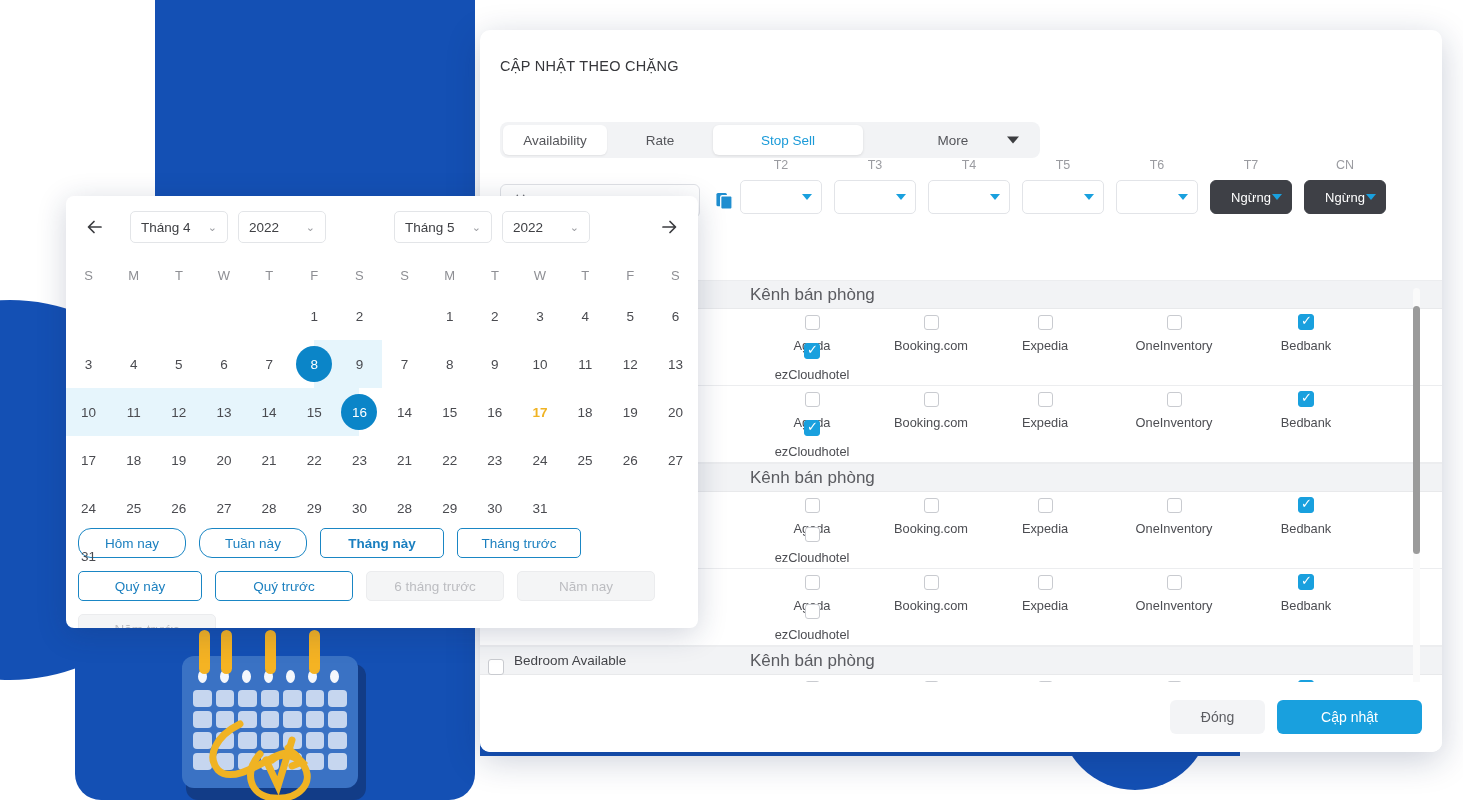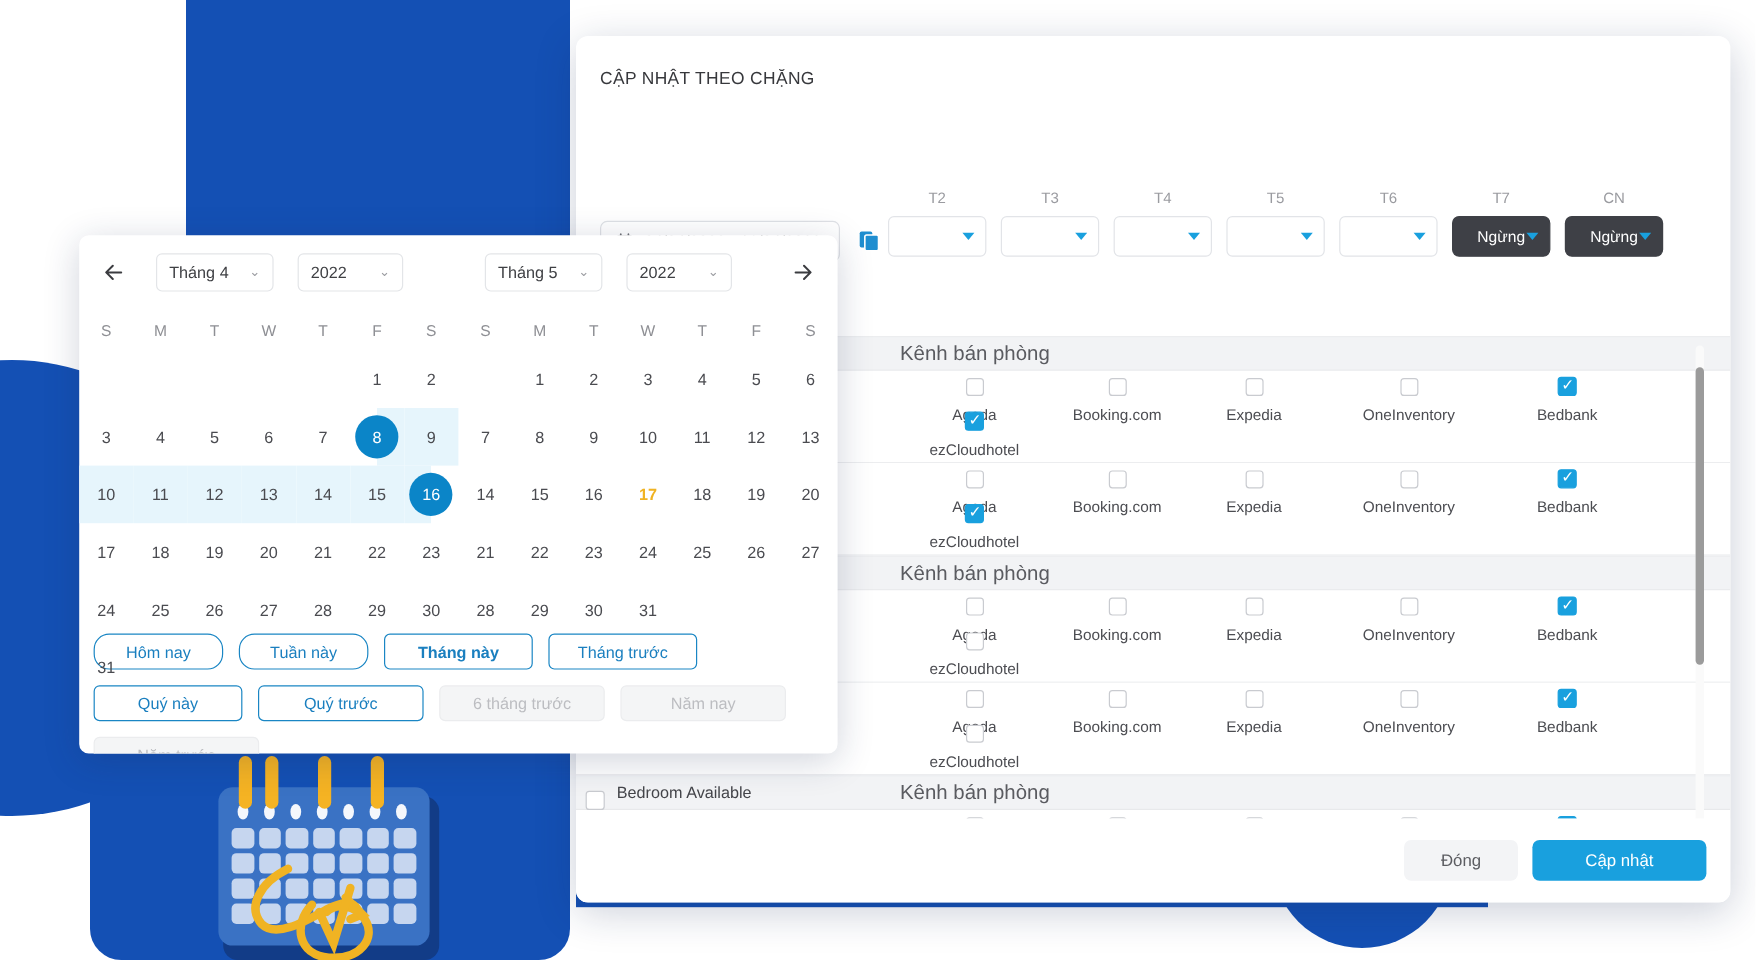--- a/index.html
+++ b/index.html
@@ -230,21 +230,21 @@
   #picker-head {
     position: absolute; left: 0; top: 0; width: 632px; height: 62px;
     display: flex; align-items: center;
   }
   .nav-arrow {
     width: 34px; height: 34px; display:flex; align-items:center; justify-content:center;
     color: #3b3c40; cursor: pointer; flex:0 0 auto;
   }
   #nav-prev { margin-left: 12px; }
   #nav-next { margin-left: auto; margin-right: 12px; }
-  .mon-year-group { display: flex; gap: 20px; align-items: center; text-align: center; }
+  .mon-year-group { display: flex; gap: 10px; align-items: center; text-align: center; }
   #group-left { margin-left: 18px; }
   #group-right { margin-left: 68px; }
   .sel {
     height: 32px; border: 1px solid #E3E5E8; border-radius: 5px;
     background:#fff; display:flex; align-items:center; padding: 0 10px;
     font-size: 13.5px; color: #3f4044; cursor: pointer; gap: 12px;
     position: relative;
   }
   .sel-month { width: 98px; }
   .sel-year { width: 88px; }
@@ -358,20 +358,29 @@
         <path d="M72 68 C56 84 60 110 86 112 C112 114 126 96 116 80 C108 68 92 66 84 74" fill="none" stroke="#F0B323" stroke-width="7" stroke-linecap="round"></path>
         <path d="M78 74 L90 100 L104 54" fill="none" stroke="#F0B323" stroke-width="7" stroke-linecap="round"></path>
       </svg>
     </div>
   </div>
 
   <div id="modal">
 
     <div id="modal-title">CẬP NHẬT THEO CHẶNG</div>
 
+    <div id="tabs">
+      <div class="tab shell" id="tab-availability">Availability</div>
+      <div class="tab" id="tab-rate">Rate</div>
+      <div class="tab active" id="tab-stopsell">Stop Sell</div>
+      <div class="tab" id="tab-more">
+        <span>More</span>
+        <span id="tab-more-caret"></span>
+      </div>
+    </div>
 
     <div id="daterow">
 
       <div id="date-input">
         <svg id="cal-glyph" viewBox="0 0 16 16">
           <rect x="1" y="3" width="14" height="12" rx="2" fill="none" stroke="#6f7075" stroke-width="1.4"></rect>
           <line x1="1" y1="6.6" x2="15" y2="6.6" stroke="#6f7075" stroke-width="1.4"></line>
           <line x1="4.6" y1="1.2" x2="4.6" y2="4" stroke="#6f7075" stroke-width="1.4" stroke-linecap="round"></line>
           <line x1="11.4" y1="1.2" x2="11.4" y2="4" stroke="#6f7075" stroke-width="1.4" stroke-linecap="round"></line>
           <rect x="3.6" y="8.6" width="2" height="2" fill="#6f7075"></rect>

